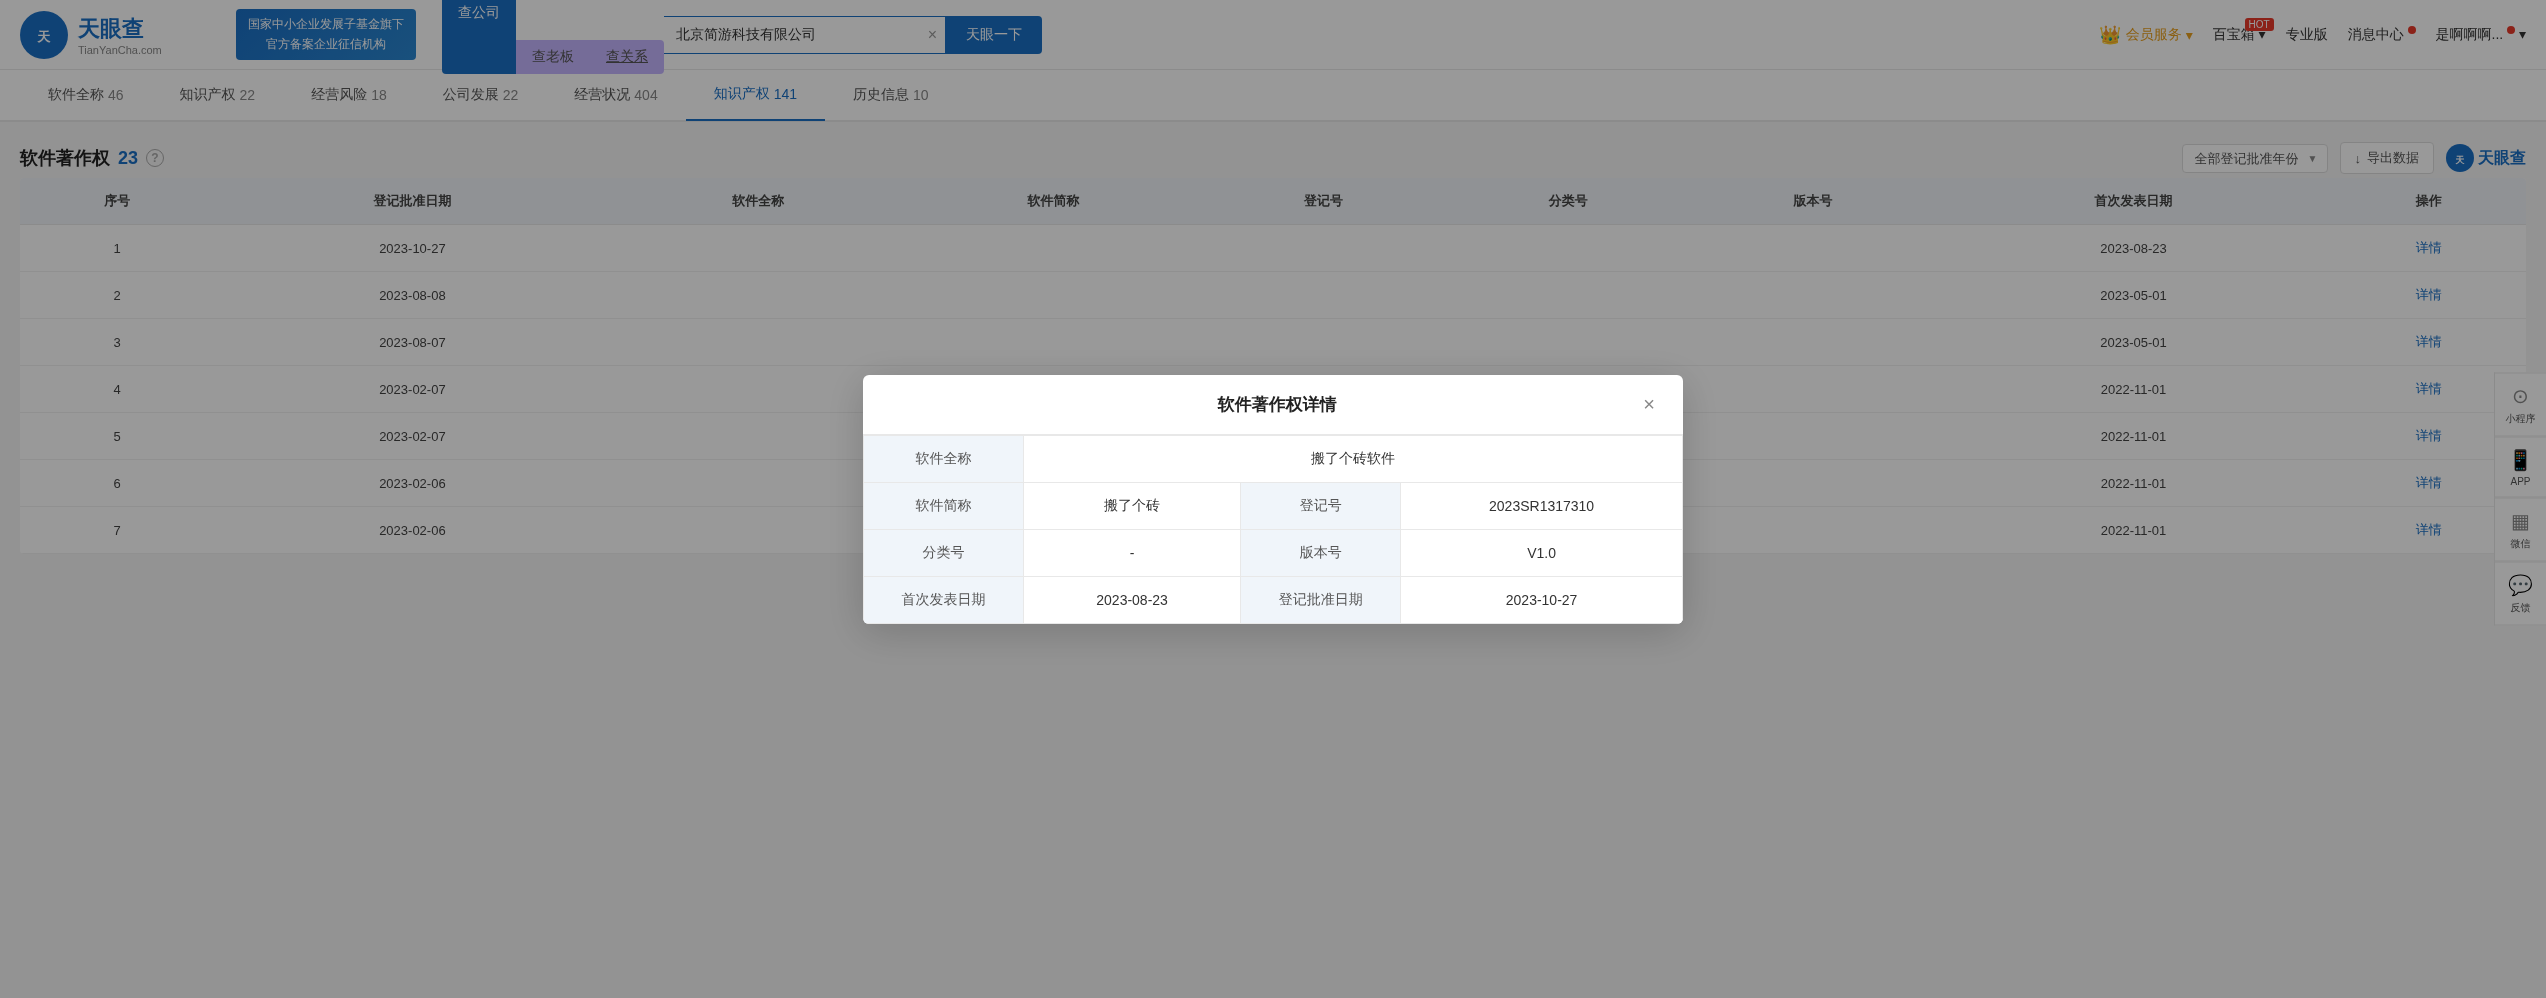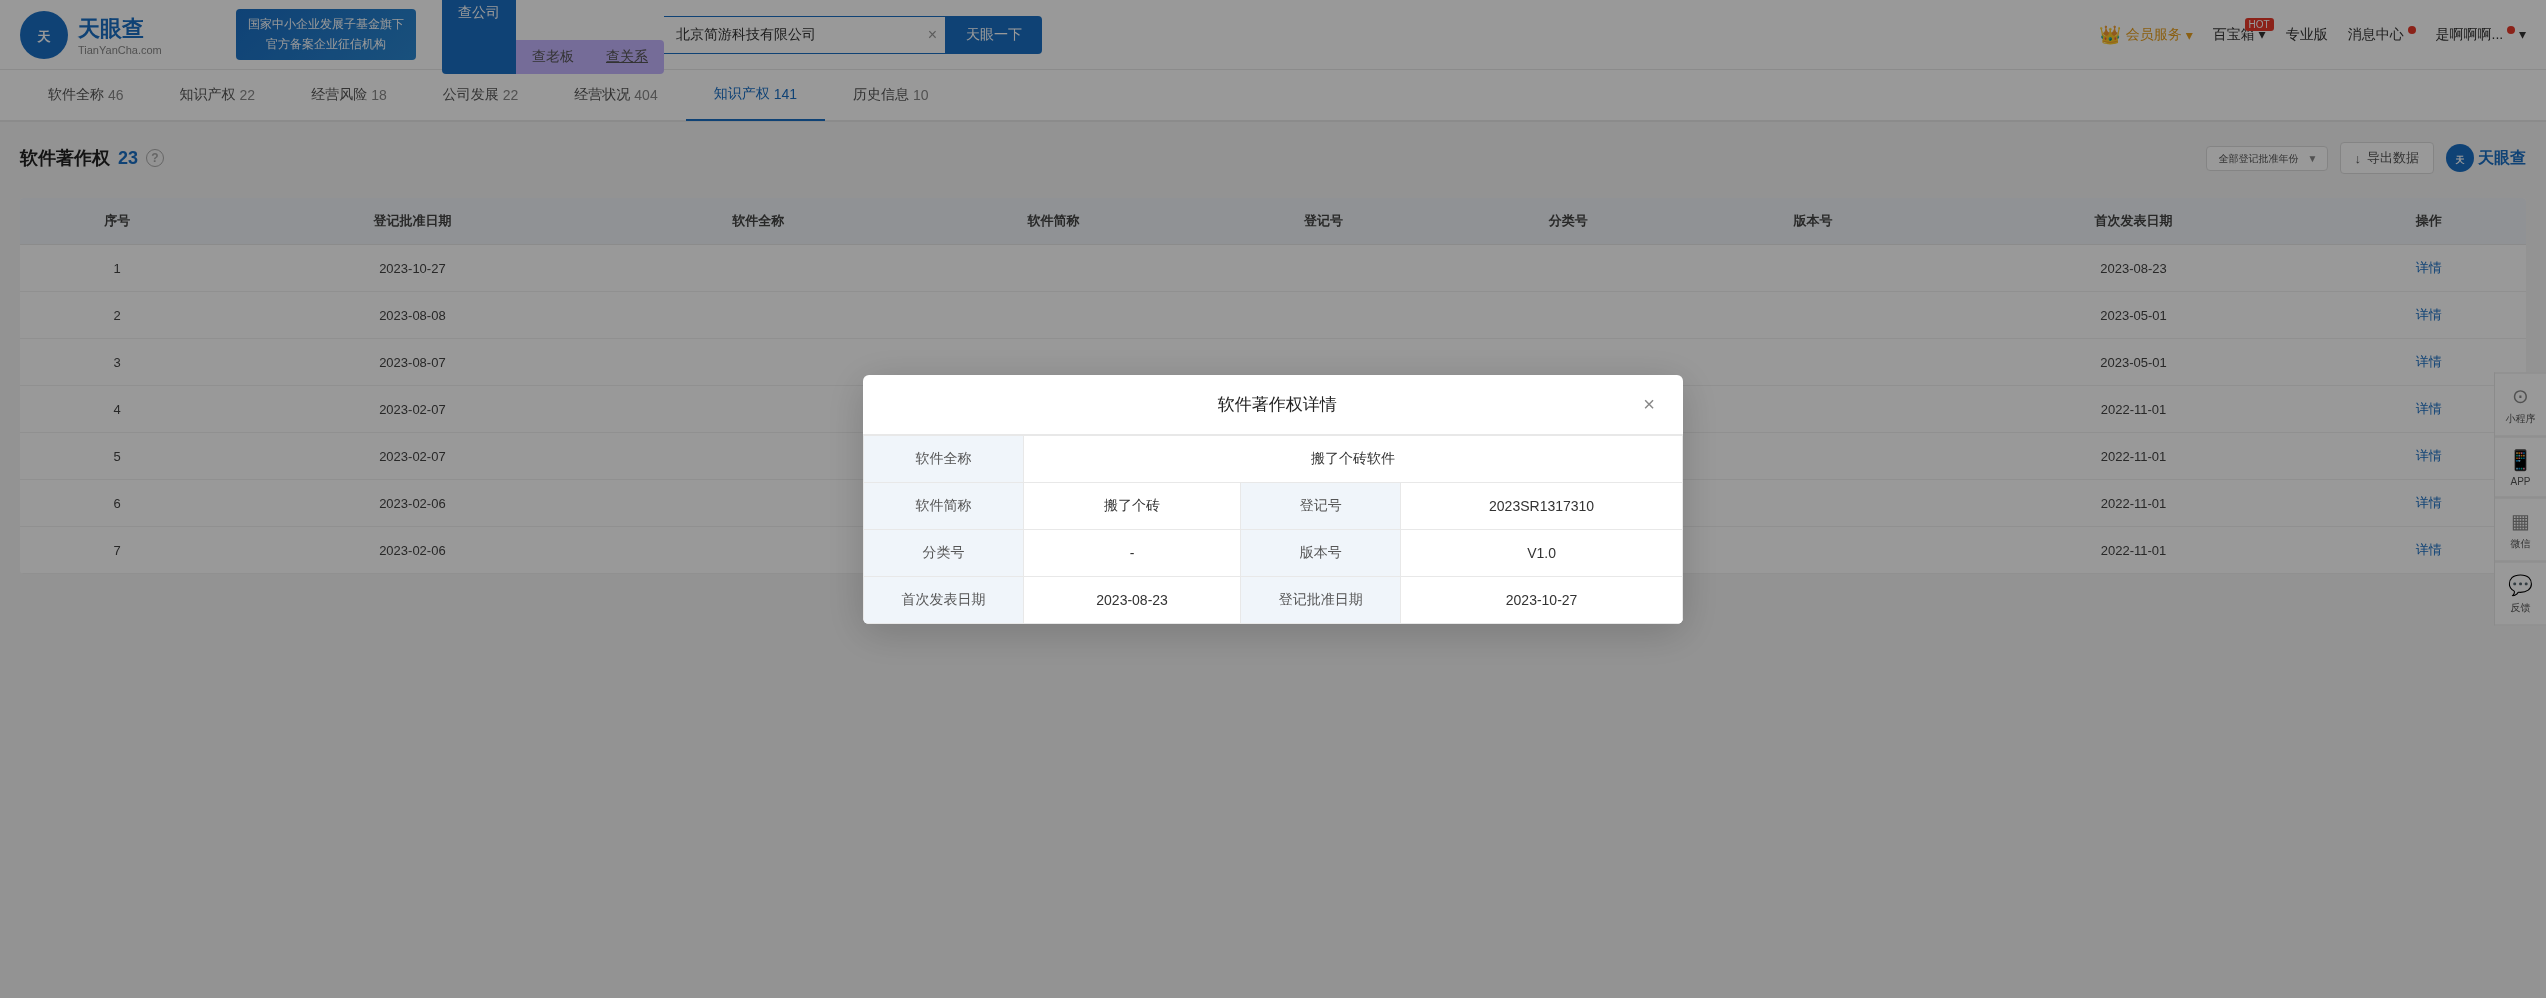--- a/index.html
+++ b/index.html
@@ -33,26 +33,26 @@
     .sub-nav { background: #fff; border-bottom: 2px solid #e8e8e8; display: flex; align-items: center; padding: 0 20px; height: 52px; }
     .sub-nav-item { padding: 0 28px; height: 52px; display: flex; align-items: center; color: #555; font-size: 14px; cursor: pointer; position: relative; }
     .sub-nav-item .count { color: #888; margin-left: 4px; }
     .sub-nav-item.active { color: #1a6fc4; border-bottom: 2px solid #1a6fc4; }
     .sub-nav-item.active .count { color: #1a6fc4; }
 
     
     .content { padding: 20px; background: #f5f5f5; min-height: calc(100vh - 122px); }
 
     
-    .section-header { display: flex; align-items: center; justify-content: space-between; margin-bottom: 24px; }
+    .section-header { display: flex; align-items: center; justify-content: space-between; margin-bottom: 4px; }
     .section-title { font-size: 18px; font-weight: bold; color: #222; display: flex; align-items: center; gap: 8px; }
     .section-count { font-size: 18px; font-weight: bold; color: #1a6fc4; }
     .help-icon { width: 18px; height: 18px; border-radius: 50%; border: 1px solid #aaa; color: #aaa; display: inline-flex; align-items: center; justify-content: center; font-size: 12px; cursor: pointer; }
     .section-actions { display: flex; align-items: center; gap: 12px; }
-    .year-select { border: 1px solid #ddd; border-radius: 4px; padding: 6px 28px 6px 12px; background: #fff; font-size: 10px; color: #555; cursor: pointer; appearance: none; position: relative; }
+    .year-select { border: 1px solid #ddd; border-radius: 4px; padding: 6px 28px 6px 12px; background: #fff; font-size: 13px; color: #555; cursor: pointer; appearance: none; position: relative; }
     .year-select-wrap { position: relative; }
     .year-select-wrap::after { content: '▼'; position: absolute; right: 10px; top: 50%; transform: translateY(-50%); font-size: 10px; color: #888; pointer-events: none; }
     .export-btn { border: 1px solid #ddd; border-radius: 4px; padding: 6px 14px; background: #fff; font-size: 13px; color: #555; cursor: pointer; display: flex; align-items: center; gap: 6px; }
     .logo-watermark { height: 32px; display: flex; align-items: center; gap: 4px; }
     .logo-watermark .logo-cn { font-size: 16px; }
 
     
     .table-wrap { background: #fff; border-radius: 4px; overflow: hidden; }
     table { width: 100%; border-collapse: collapse; }
     thead tr { background: #f0f4f8; }
@@ -63,21 +63,21 @@
 
     
     .side-icons { position: fixed; right: 0; top: 50%; transform: translateY(-50%); display: flex; flex-direction: column; gap: 0; z-index: 100; }
     .side-icon-item { width: 52px; background: #fff; border: 1px solid #e8e8e8; border-right: none; padding: 10px 6px; display: flex; flex-direction: column; align-items: center; gap: 4px; cursor: pointer; font-size: 10px; color: #555; }
     .side-icon-item .icon-symbol { font-size: 20px; color: #888; }
 
     
     .modal-overlay { position: fixed; top: 0; left: 0; width: 100%; height: 100%; background: rgba(0,0,0,0.4); z-index: 1000; display: flex; align-items: center; justify-content: center; }
     .modal { background: #fff; border-radius: 6px; width: 820px; max-width: 95vw; box-shadow: 0 8px 40px rgba(0,0,0,0.18); overflow: hidden; }
     .modal-header { display: flex; align-items: center; justify-content: space-between; padding: 18px 28px; border-bottom: 1px solid #e8e8e8; }
-    .modal-title { font-size: 17px; font-weight: normal; color: #222; flex: 1; text-align: center; }
+    .modal-title { font-size: 17px; font-weight: bold; color: #222; flex: 1; text-align: center; }
     .modal-close { cursor: pointer; font-size: 20px; color: #888; margin-left: 10px; line-height: 1; }
     .modal-body { padding: 0; }
     .detail-table { width: 100%; border-collapse: collapse; }
     .detail-table td { padding: 14px 20px; border: 1px solid #e8e8e8; font-size: 14px; vertical-align: middle; }
     .detail-table tr:nth-child(even) .label-cell { background: #f0f5fa; }
     .detail-table tr:nth-child(odd) .label-cell { background: #f0f5fa; }
     .label-cell { background: #f0f5fa; color: #555; font-weight: 500; width: 160px; }
     .value-cell { background: #fff; color: #333; }
   </style>
 </head>

